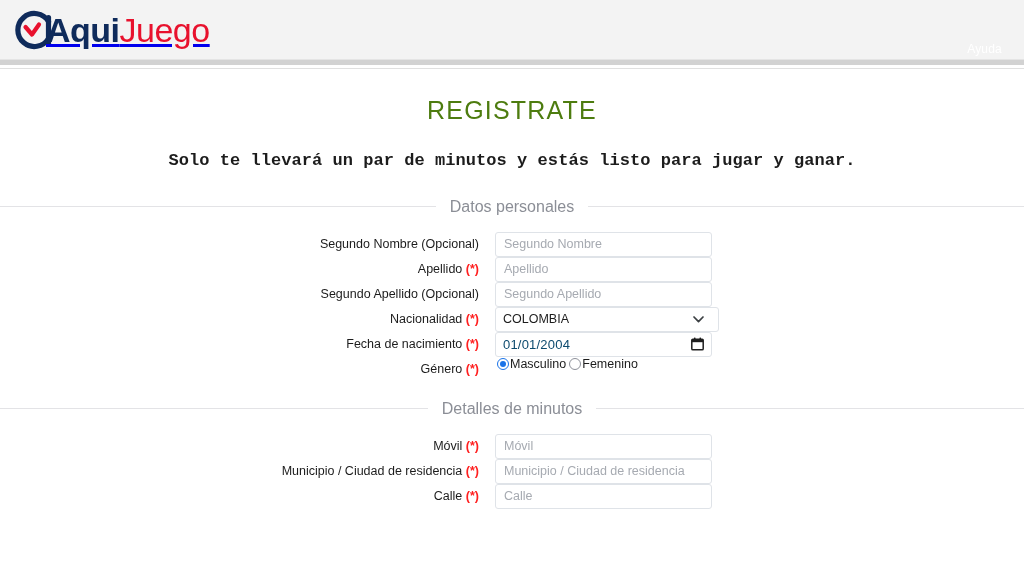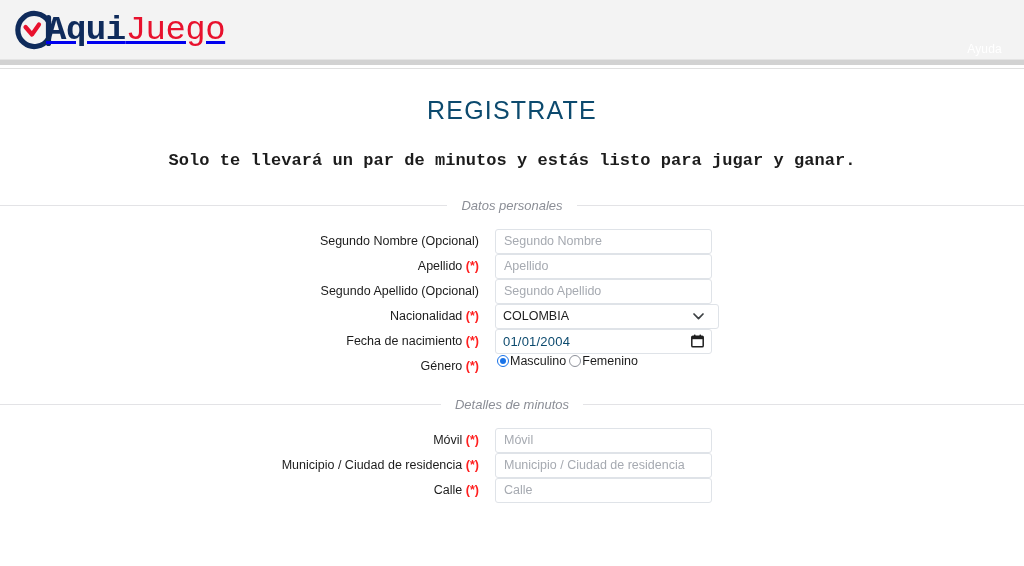--- a/index.html
+++ b/index.html
@@ -43,21 +43,20 @@
     flex: 0 0 46px;
     display: block;
   }
   .logo-text {
     font-size: 34px;
     font-weight: 400;
     letter-spacing: -0.5px;
     line-height: 1;
     margin-left: -10px;
     white-space: nowrap;
-    font-family: Liberation Mono, monospace;
   }
   .logo-text .part-aqui { color: #0f2b5b; font-weight: 700; }
   .logo-text .part-juego { color: #e8112d; font-weight: 400; }
 
   .help-link {
     position: absolute;
     right: 22px;
     bottom: 3px;
     font-size: 12px;
     color: #ffffff;
@@ -76,21 +75,21 @@
 
   
   .page {
     padding-top: 28px;
   }
   .page-title {
     text-align: center;
     font-size: 25px;
     font-weight: 400;
     letter-spacing: 1.2px;
-    color: #0c4a6e;
+    color: #4d7c0f;
     margin: 0;
     line-height: 1.1;
   }
   .page-subtitle {
     text-align: center;
     font-size: 17px;
     font-weight: 700;
     color: #1c1c1c;
     margin: 26px 0 0 0;
     letter-spacing: 0.05px;
@@ -109,24 +108,23 @@
     padding: 0;
   }
   .legend-row .rule {
     flex: 1 1 auto;
     height: 1px;
     background: #e3e3e6;
   }
   .legend-row .legend-text {
     flex: 0 0 auto;
     padding: 0 14px;
-    font-size: 13px;
+    font-size: 16px;
     color: #8b8e96;
     white-space: nowrap;
-    font-style: italic;
   }
 
   
   .form-body { padding-top: 16px; }
   .form-row {
     display: flex;
     align-items: center;
     height: 25px;
   }
   .form-row .label {

